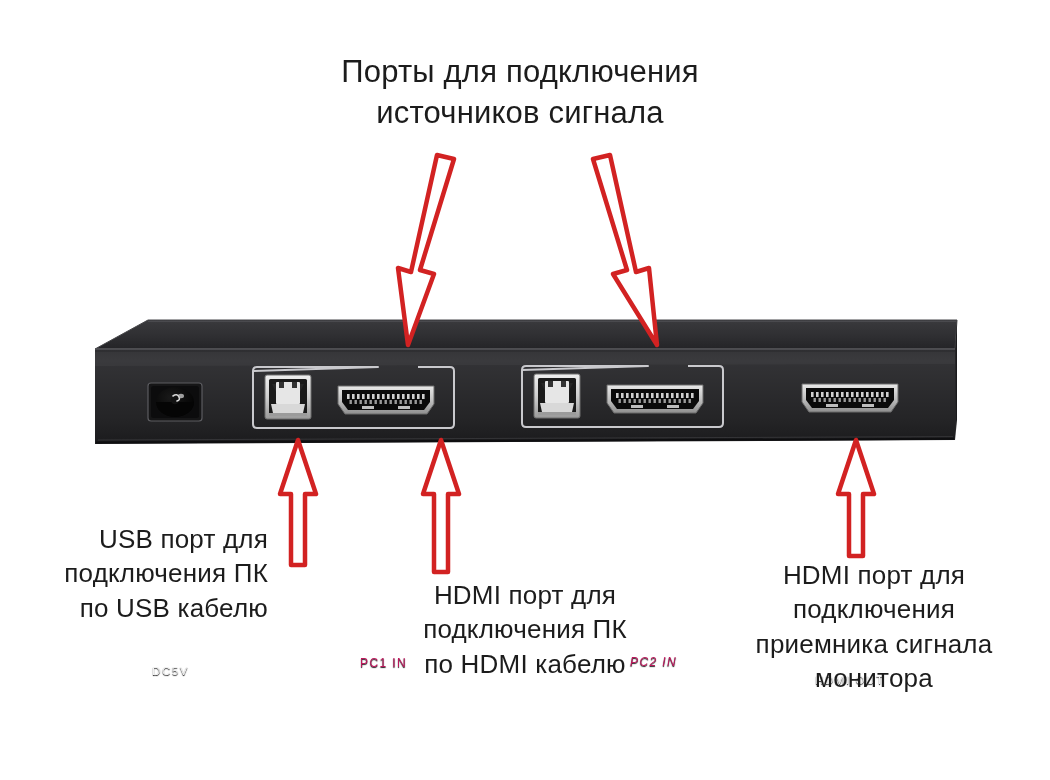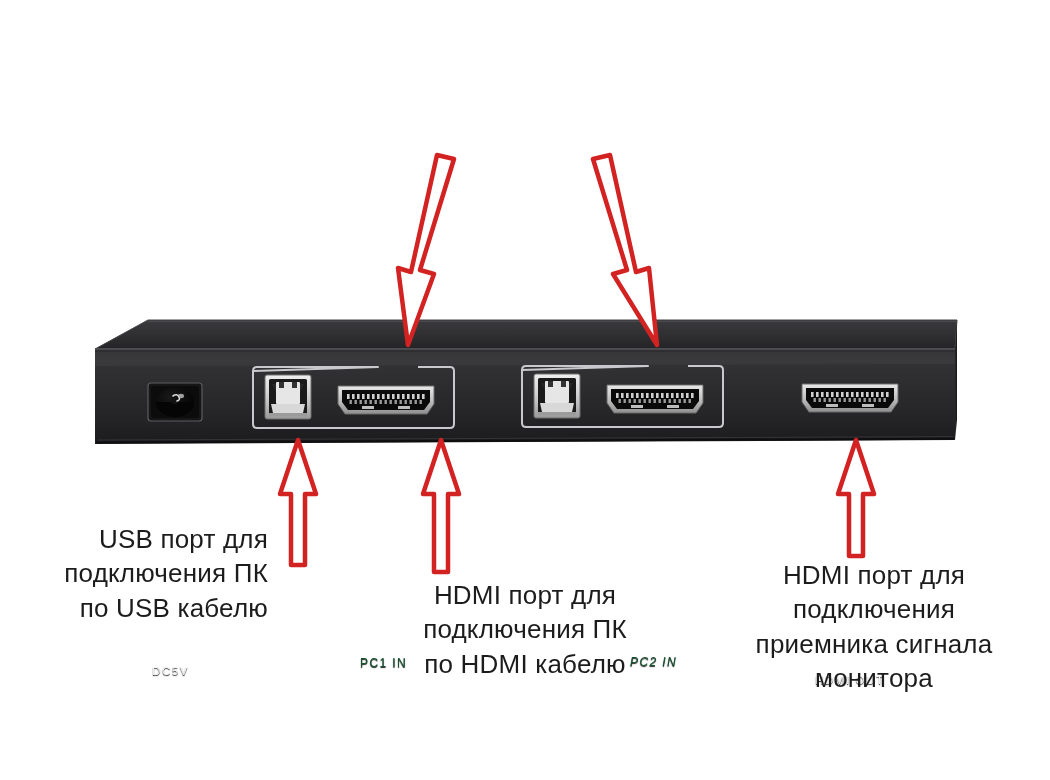--- a/index.html
+++ b/index.html
@@ -47,21 +47,21 @@
     position:absolute;
     color:#f2f2f2;
     font-family:"Liberation Sans", sans-serif;
     font-size:11.5px;
     letter-spacing:1.6px;
     white-space:nowrap;
     text-shadow:0 1px 1px rgba(0,0,0,.9);
   }
   .grp-label{
     position:absolute;
-    color:#14532d;
+    color:#be185d;
     font-family:"Liberation Sans", sans-serif;
     font-size:12px;
     letter-spacing:1.4px;
     white-space:nowrap;
     text-shadow:0 1px 1px rgba(0,0,0,.9);
   }
 
   
   #arrows{position:absolute;inset:0;width:1050px;height:780px;pointer-events:none;}
 </style>
@@ -312,20 +312,22 @@
 
     <path d="M 610,155 L 593,159 L 627,270 L 613,274 L 657,345 L 649,268 L 636,272 Z" fill="#ffffff" stroke="#d22222" stroke-width="4.5" stroke-linejoin="round"></path>
 
     <path d="M 298,440 L 316,494 L 305,494 L 305,565 L 291,565 L 291,494 L 280,494 Z" fill="#ffffff" stroke="#d22222" stroke-width="4.5" stroke-linejoin="round"></path>
 
     <path d="M 441,440 L 459,494 L 448,494 L 448,572 L 434,572 L 434,494 L 423,494 Z" fill="#ffffff" stroke="#d22222" stroke-width="4.5" stroke-linejoin="round"></path>
 
     <path d="M 856,440 L 874,494 L 863,494 L 863,556 L 849,556 L 849,494 L 838,494 Z" fill="#ffffff" stroke="#d22222" stroke-width="4.5" stroke-linejoin="round"></path>
   </svg>
 
+  <div class="caption" id="cap-top">Порты для подключения
+источников сигнала</div>
 
   <div class="caption" id="cap-usb">USB порт для
 подключения ПК
 по USB кабелю</div>
 
   <div class="caption" id="cap-hdmi-in">HDMI порт для
 подключения ПК
 по HDMI кабелю</div>
 
   <div class="caption" id="cap-hdmi-out">HDMI порт для

